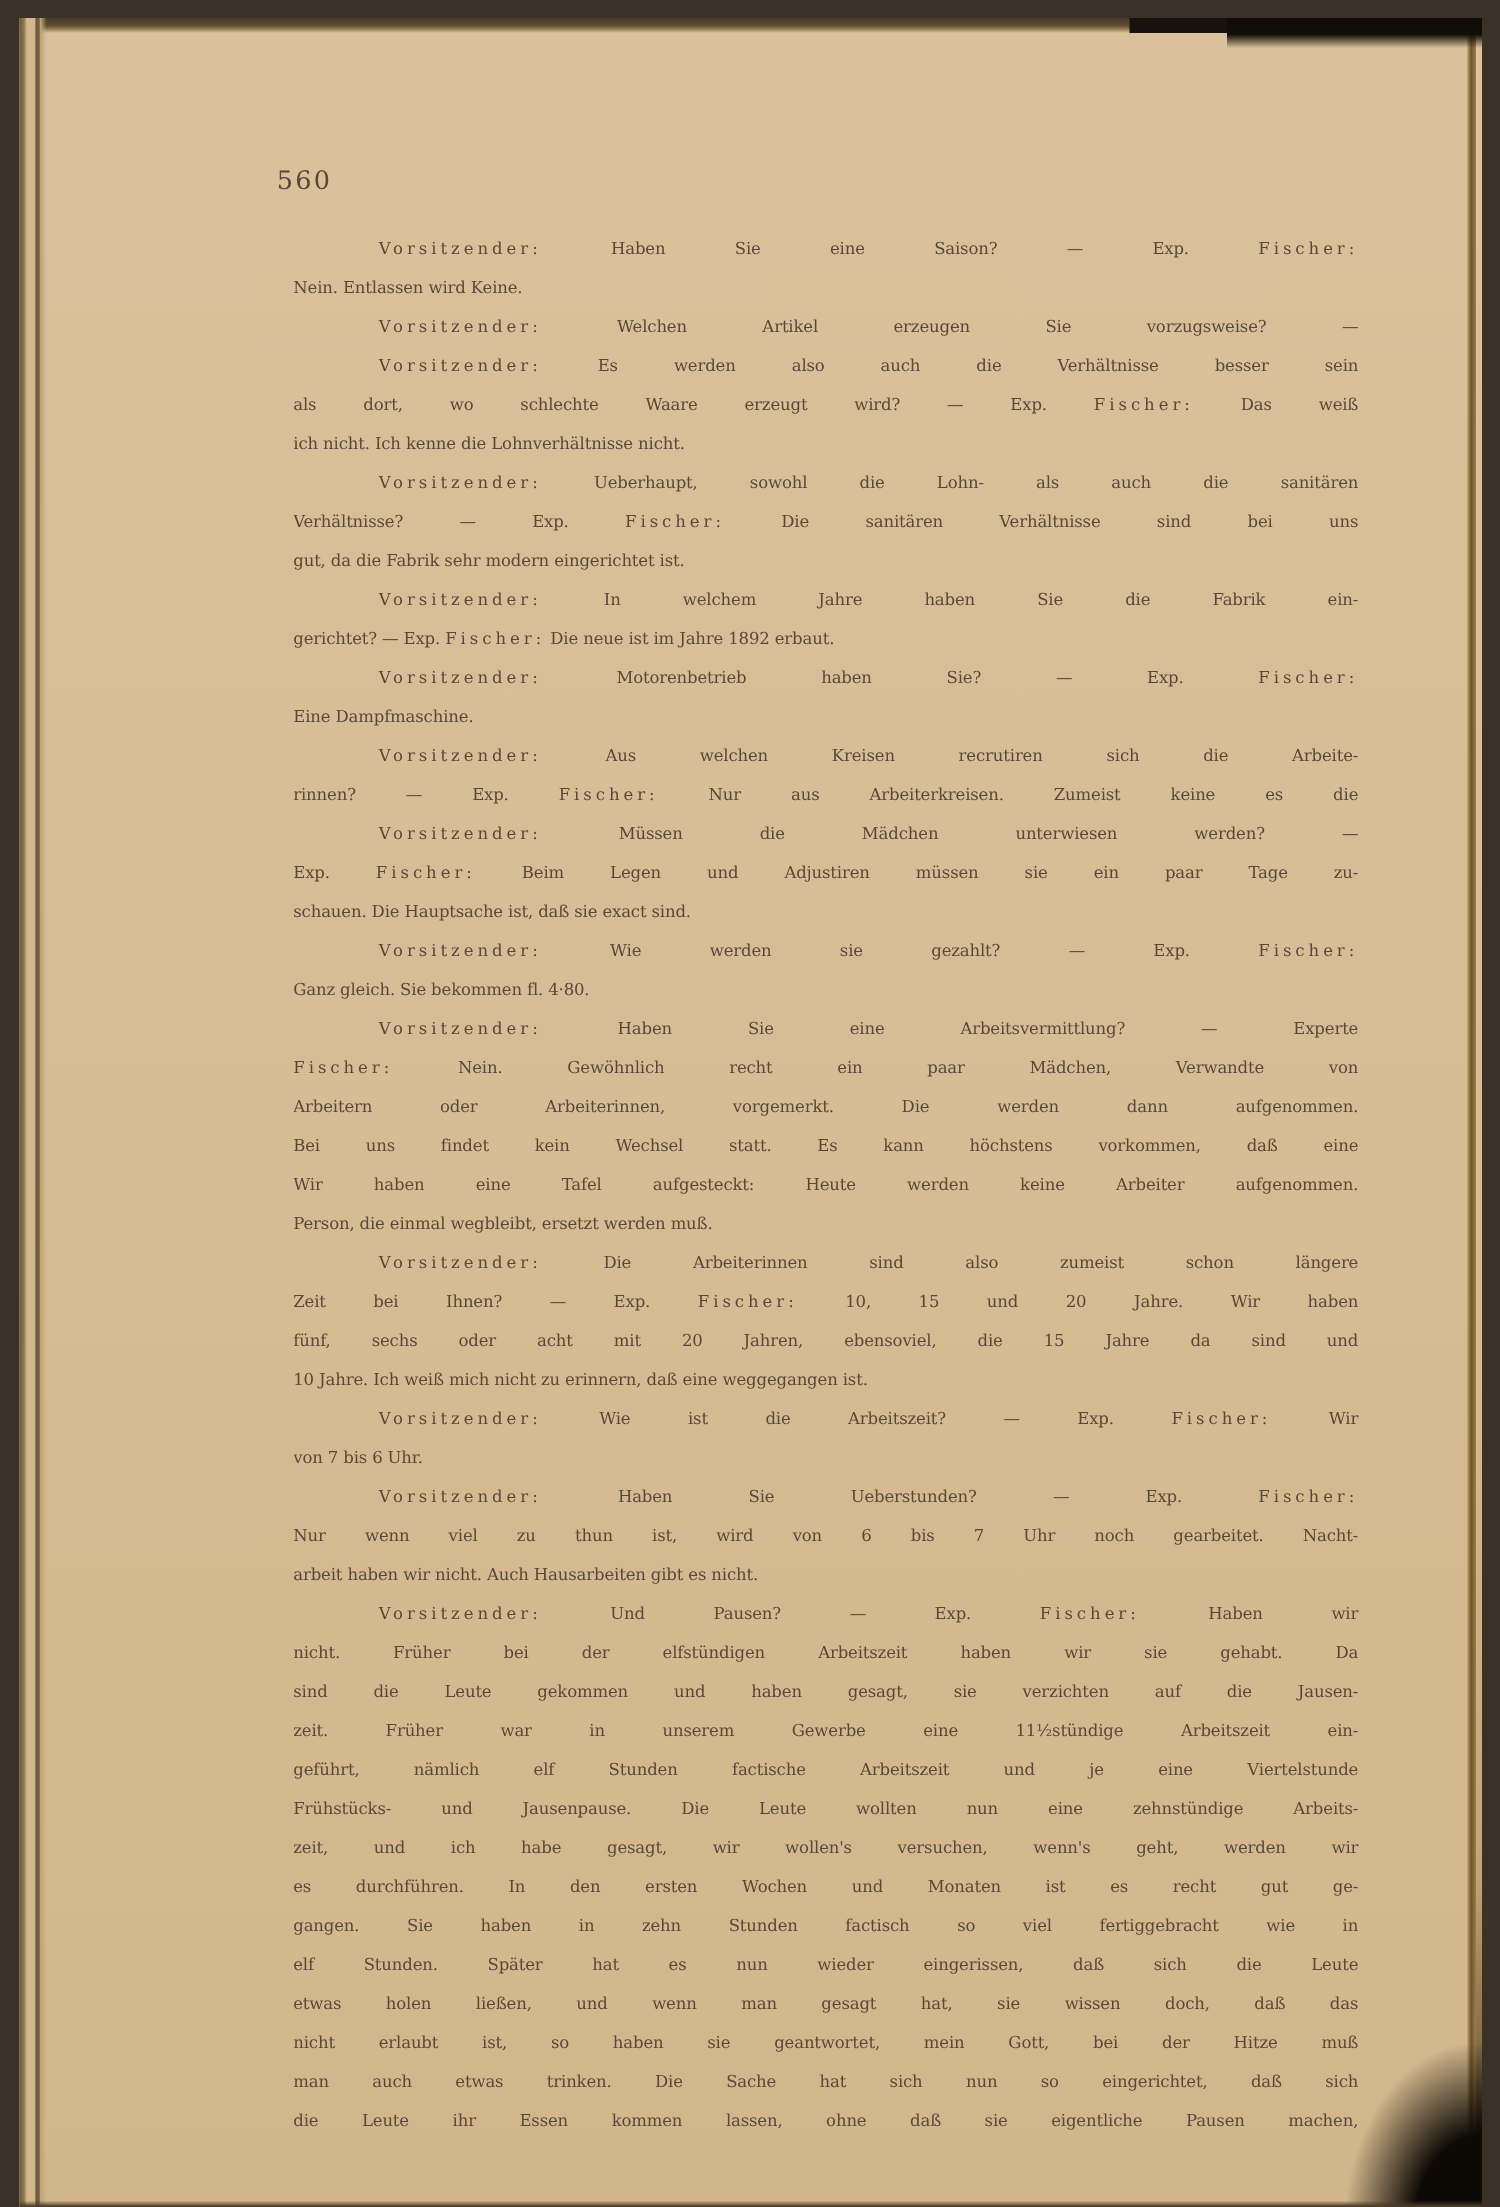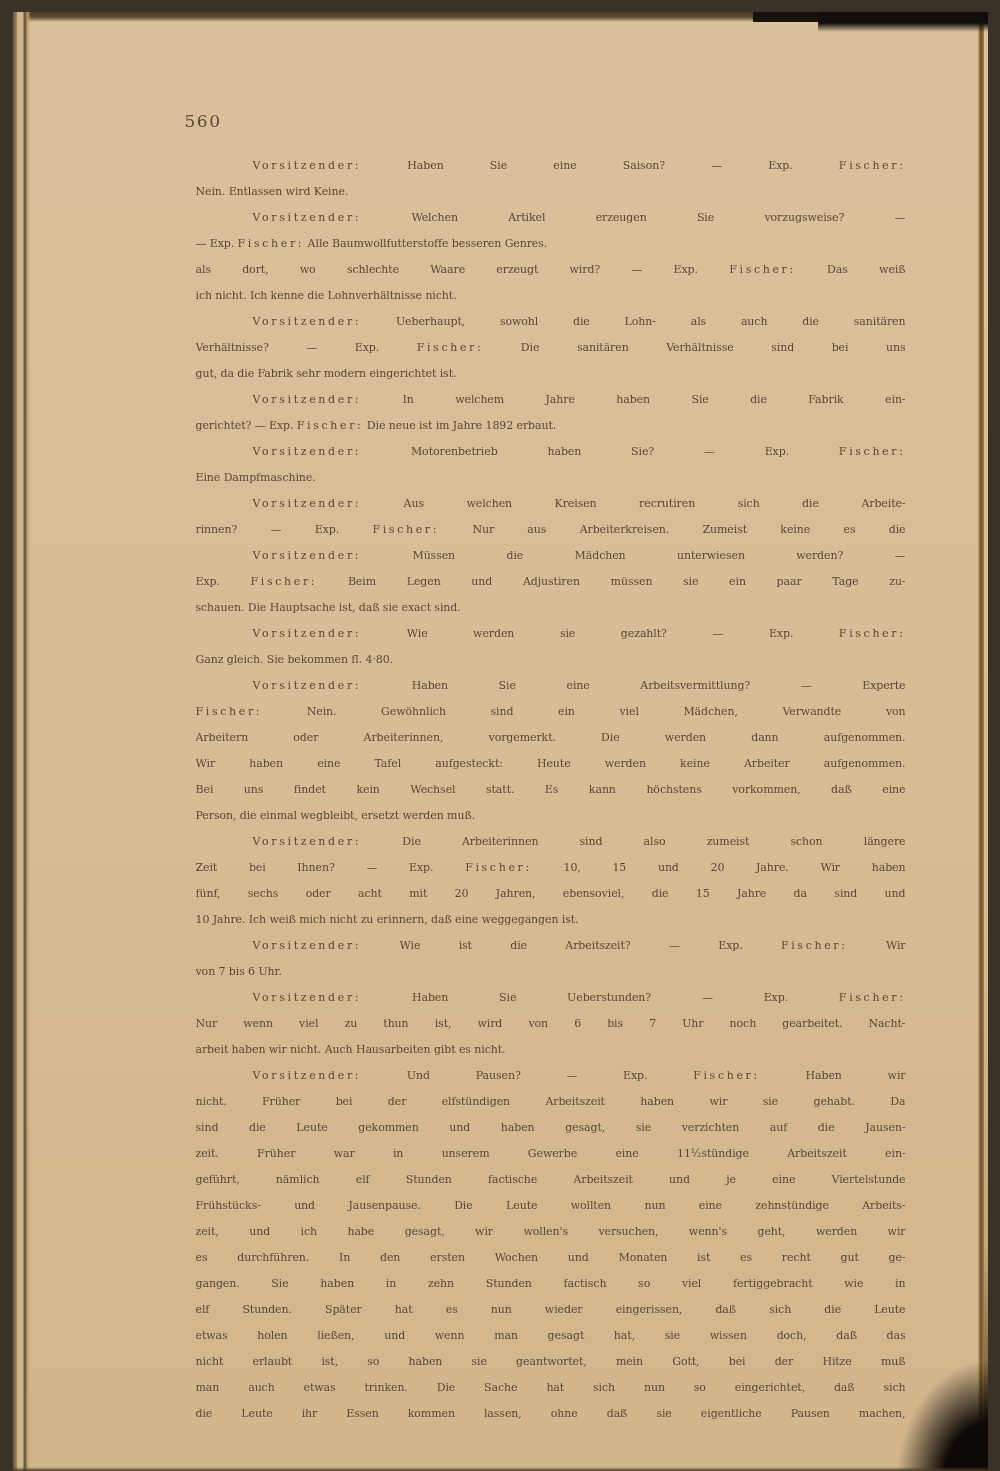--- a/index.html
+++ b/index.html
@@ -78,23 +78,23 @@
 
   <div class="page-number">560</div>
 
   <div class="text-block">
       <div>
         <div class="line j indent"><span class="sperr">Vorsitzender:</span><span> Haben Sie eine Saison? — Exp. </span><span class="sperr">Fischer:</span></div>
         <div class="line"><span>Nein. Entlassen wird Keine.</span></div>
       </div>
       <div>
         <div class="line j indent"><span class="sperr">Vorsitzender:</span><span> Welchen Artikel erzeugen Sie vorzugsweise? —</span></div>
-        <div class="line"><span>— Exp. </span><span class="sperr">Fischer:</span><span> Alle Baumwollfutterstoffe besseren Genres.</span></div>
       </div>
       <div>
+        <div class="line j indent"><span class="sperr">Vorsitzender:</span><span> Es werden also auch die Verhältnisse besser sein</span></div>
         <div class="line j"><span>als dort, wo schlechte Waare erzeugt wird? — Exp. </span><span class="sperr">Fischer:</span><span> Das weiß</span></div>
         <div class="line"><span>ich nicht. Ich kenne die Lohnverhältnisse nicht.</span></div>
       </div>
       <div>
         <div class="line j indent"><span class="sperr">Vorsitzender:</span><span> Ueberhaupt, sowohl die Lohn- als auch die sanitären</span></div>
         <div class="line j"><span>Verhältnisse? — Exp. </span><span class="sperr">Fischer:</span><span> Die sanitären Verhältnisse sind bei uns</span></div>
         <div class="line"><span>gut, da die Fabrik sehr modern eingerichtet ist.</span></div>
       </div>
       <div>
         <div class="line j indent"><span class="sperr">Vorsitzender:</span><span> In welchem Jahre haben Sie die Fabrik ein-</span></div>
@@ -112,24 +112,24 @@
         <div class="line j indent"><span class="sperr">Vorsitzender:</span><span> Müssen die Mädchen unterwiesen werden? —</span></div>
         <div class="line j"><span>Exp. </span><span class="sperr">Fischer:</span><span> Beim Legen und Adjustiren müssen sie ein paar Tage zu-</span></div>
         <div class="line"><span>schauen. Die Hauptsache ist, daß sie exact sind.</span></div>
       </div>
       <div>
         <div class="line j indent"><span class="sperr">Vorsitzender:</span><span> Wie werden sie gezahlt? — Exp. </span><span class="sperr">Fischer:</span></div>
         <div class="line"><span>Ganz gleich. Sie bekommen fl. 4·80.</span></div>
       </div>
       <div>
         <div class="line j indent"><span class="sperr">Vorsitzender:</span><span> Haben Sie eine Arbeitsvermittlung? — Experte</span></div>
-        <div class="line j"><span class="sperr">Fischer:</span><span> Nein. Gewöhnlich sind ein viel Mädchen, Verwandte von</span></div>
+        <div class="line j"><span class="sperr">Fischer:</span><span> Nein. Gewöhnlich recht ein paar Mädchen, Verwandte von</span></div>
         <div class="line j"><span>Arbeitern oder Arbeiterinnen, vorgemerkt. Die werden dann aufgenommen.</span></div>
+        <div class="line j"><span>Bei uns findet kein Wechsel statt. Es kann höchstens vorkommen, daß eine</span></div>
         <div class="line j"><span>Wir haben eine Tafel aufgesteckt: Heute werden keine Arbeiter aufgenommen.</span></div>
-        <div class="line j"><span>Bei uns findet kein Wechsel statt. Es kann höchstens vorkommen, daß eine</span></div>
         <div class="line"><span>Person, die einmal wegbleibt, ersetzt werden muß.</span></div>
       </div>
       <div>
         <div class="line j indent"><span class="sperr">Vorsitzender:</span><span> Die Arbeiterinnen sind also zumeist schon längere</span></div>
         <div class="line j"><span>Zeit bei Ihnen? — Exp. </span><span class="sperr">Fischer:</span><span> 10, 15 und 20 Jahre. Wir haben</span></div>
         <div class="line j"><span>fünf, sechs oder acht mit 20 Jahren, ebensoviel, die 15 Jahre da sind und</span></div>
         <div class="line"><span>10 Jahre. Ich weiß mich nicht zu erinnern, daß eine weggegangen ist.</span></div>
       </div>
       <div>
         <div class="line j indent"><span class="sperr">Vorsitzender:</span><span> Wie ist die Arbeitszeit? — Exp. </span><span class="sperr">Fischer:</span><span> Wir</span></div>

